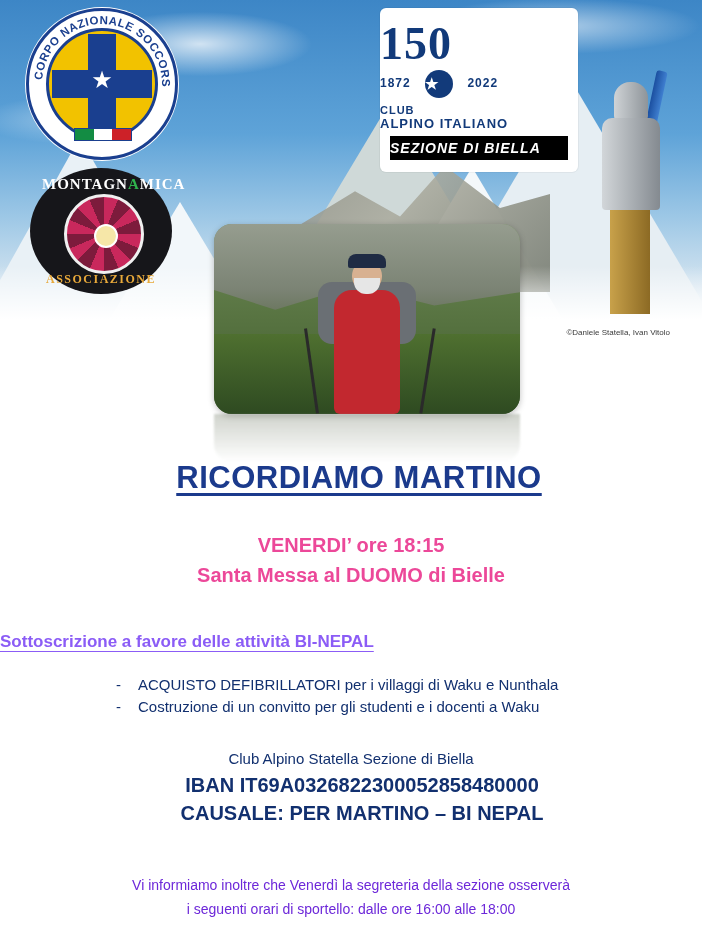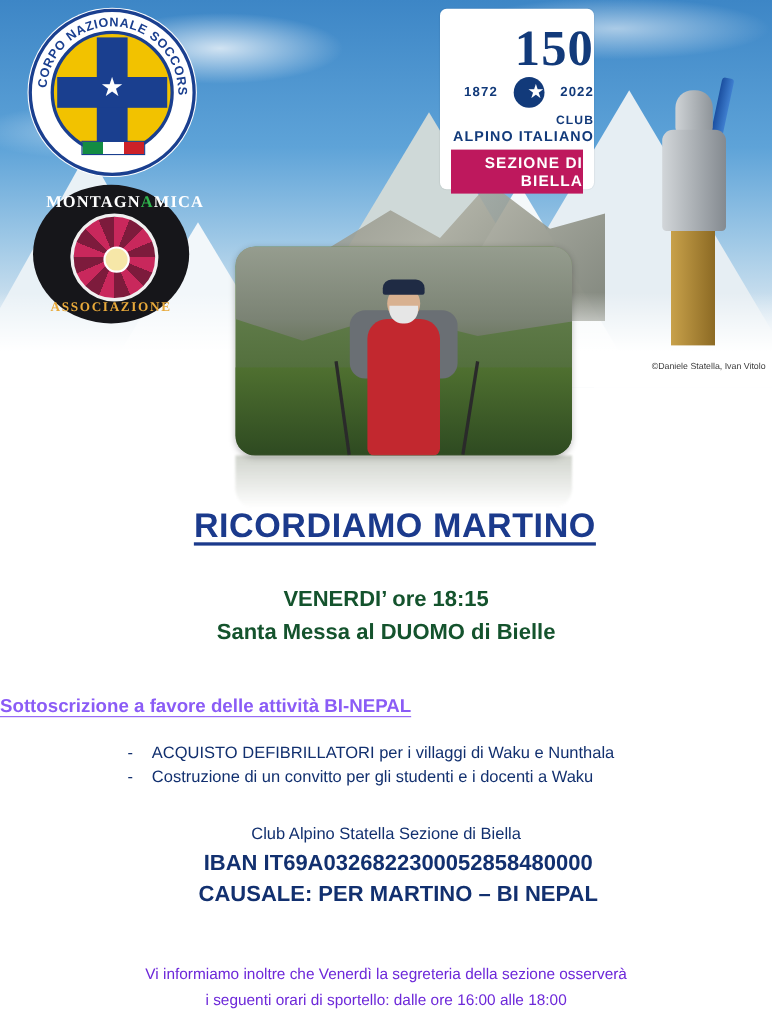--- a/index.html
+++ b/index.html
@@ -184,25 +184,25 @@
     color: #e8a93a;
     font-size: 12px;
     font-weight: bold;
     letter-spacing: 1.5px;
     font-family: "Liberation Serif", serif;
   }
 
   
   .logo-cai {
     position: absolute;
-    left: 400px; top: 8px;
-    width: 140px; height: 164px;
+    left: 380px; top: 8px;
+    width: 198px; height: 164px;
     background: #ffffff;
     border-radius: 6px;
-    text-align: right;
+    text-align: left;
     box-shadow: 0 0 0 1px rgba(0,0,0,0.04);
   }
   .logo-cai .num150 {
     margin-top: 12px;
     font-family: "Liberation Serif", serif;
     font-size: 46px;
     font-weight: bold;
     color: #123a7a;
     letter-spacing: 1px;
     line-height: 48px;
@@ -233,26 +233,27 @@
     letter-spacing: 1px;
   }
   .logo-cai .cai {
     font-size: 13px;
     font-weight: bold;
     color: #123a7a;
     letter-spacing: 1px;
   }
   .logo-cai .sezione {
     margin: 5px 10px 0 10px;
-    background: #be185d;
+    background: #000000;
     color: #ffffff;
     font-size: 14px;
     font-weight: bold;
     letter-spacing: 1px;
     padding: 4px 0;
+    font-style: italic;
   }
 
   
   .statue {
     position: absolute;
     right: 26px; top: 72px;
     width: 90px; height: 250px;
   }
   .statue .head {
     position: absolute;
@@ -277,21 +278,21 @@
     border-radius: 3px;
   }
   .statue .pedestal {
     position: absolute;
     left: 24px; top: 138px;
     width: 40px; height: 104px;
     background: linear-gradient(to right, #c8a14a, #8c6a24);
   }
   .credit {
     position: absolute;
-    right: 6px; top: 328px;
+    right: 32px; top: 328px;
     font-size: 8px;
     color: #3a3a3a;
   }
 
   
   .photo-frame {
     position: absolute;
     left: 214px; top: 224px;
     width: 306px; height: 190px;
     border-radius: 18px;
@@ -375,21 +376,21 @@
     color: #1b3a8c;
     letter-spacing: 0.5px;
     text-decoration: underline;
     text-underline-offset: 5px;
     margin-top: 8px;
     margin-left: 16px;
   }
   .when {
     text-align: center;
     margin-top: 34px;
-    color: #14532d;
+    color: #ec4899;
     font-size: 20px;
     font-weight: bold;
     line-height: 30px;
   }
   .subscribe {
     text-align: left;
     margin-top: 42px;
     color: #8b5cf6;
     font-size: 17px;
     font-weight: bold;

